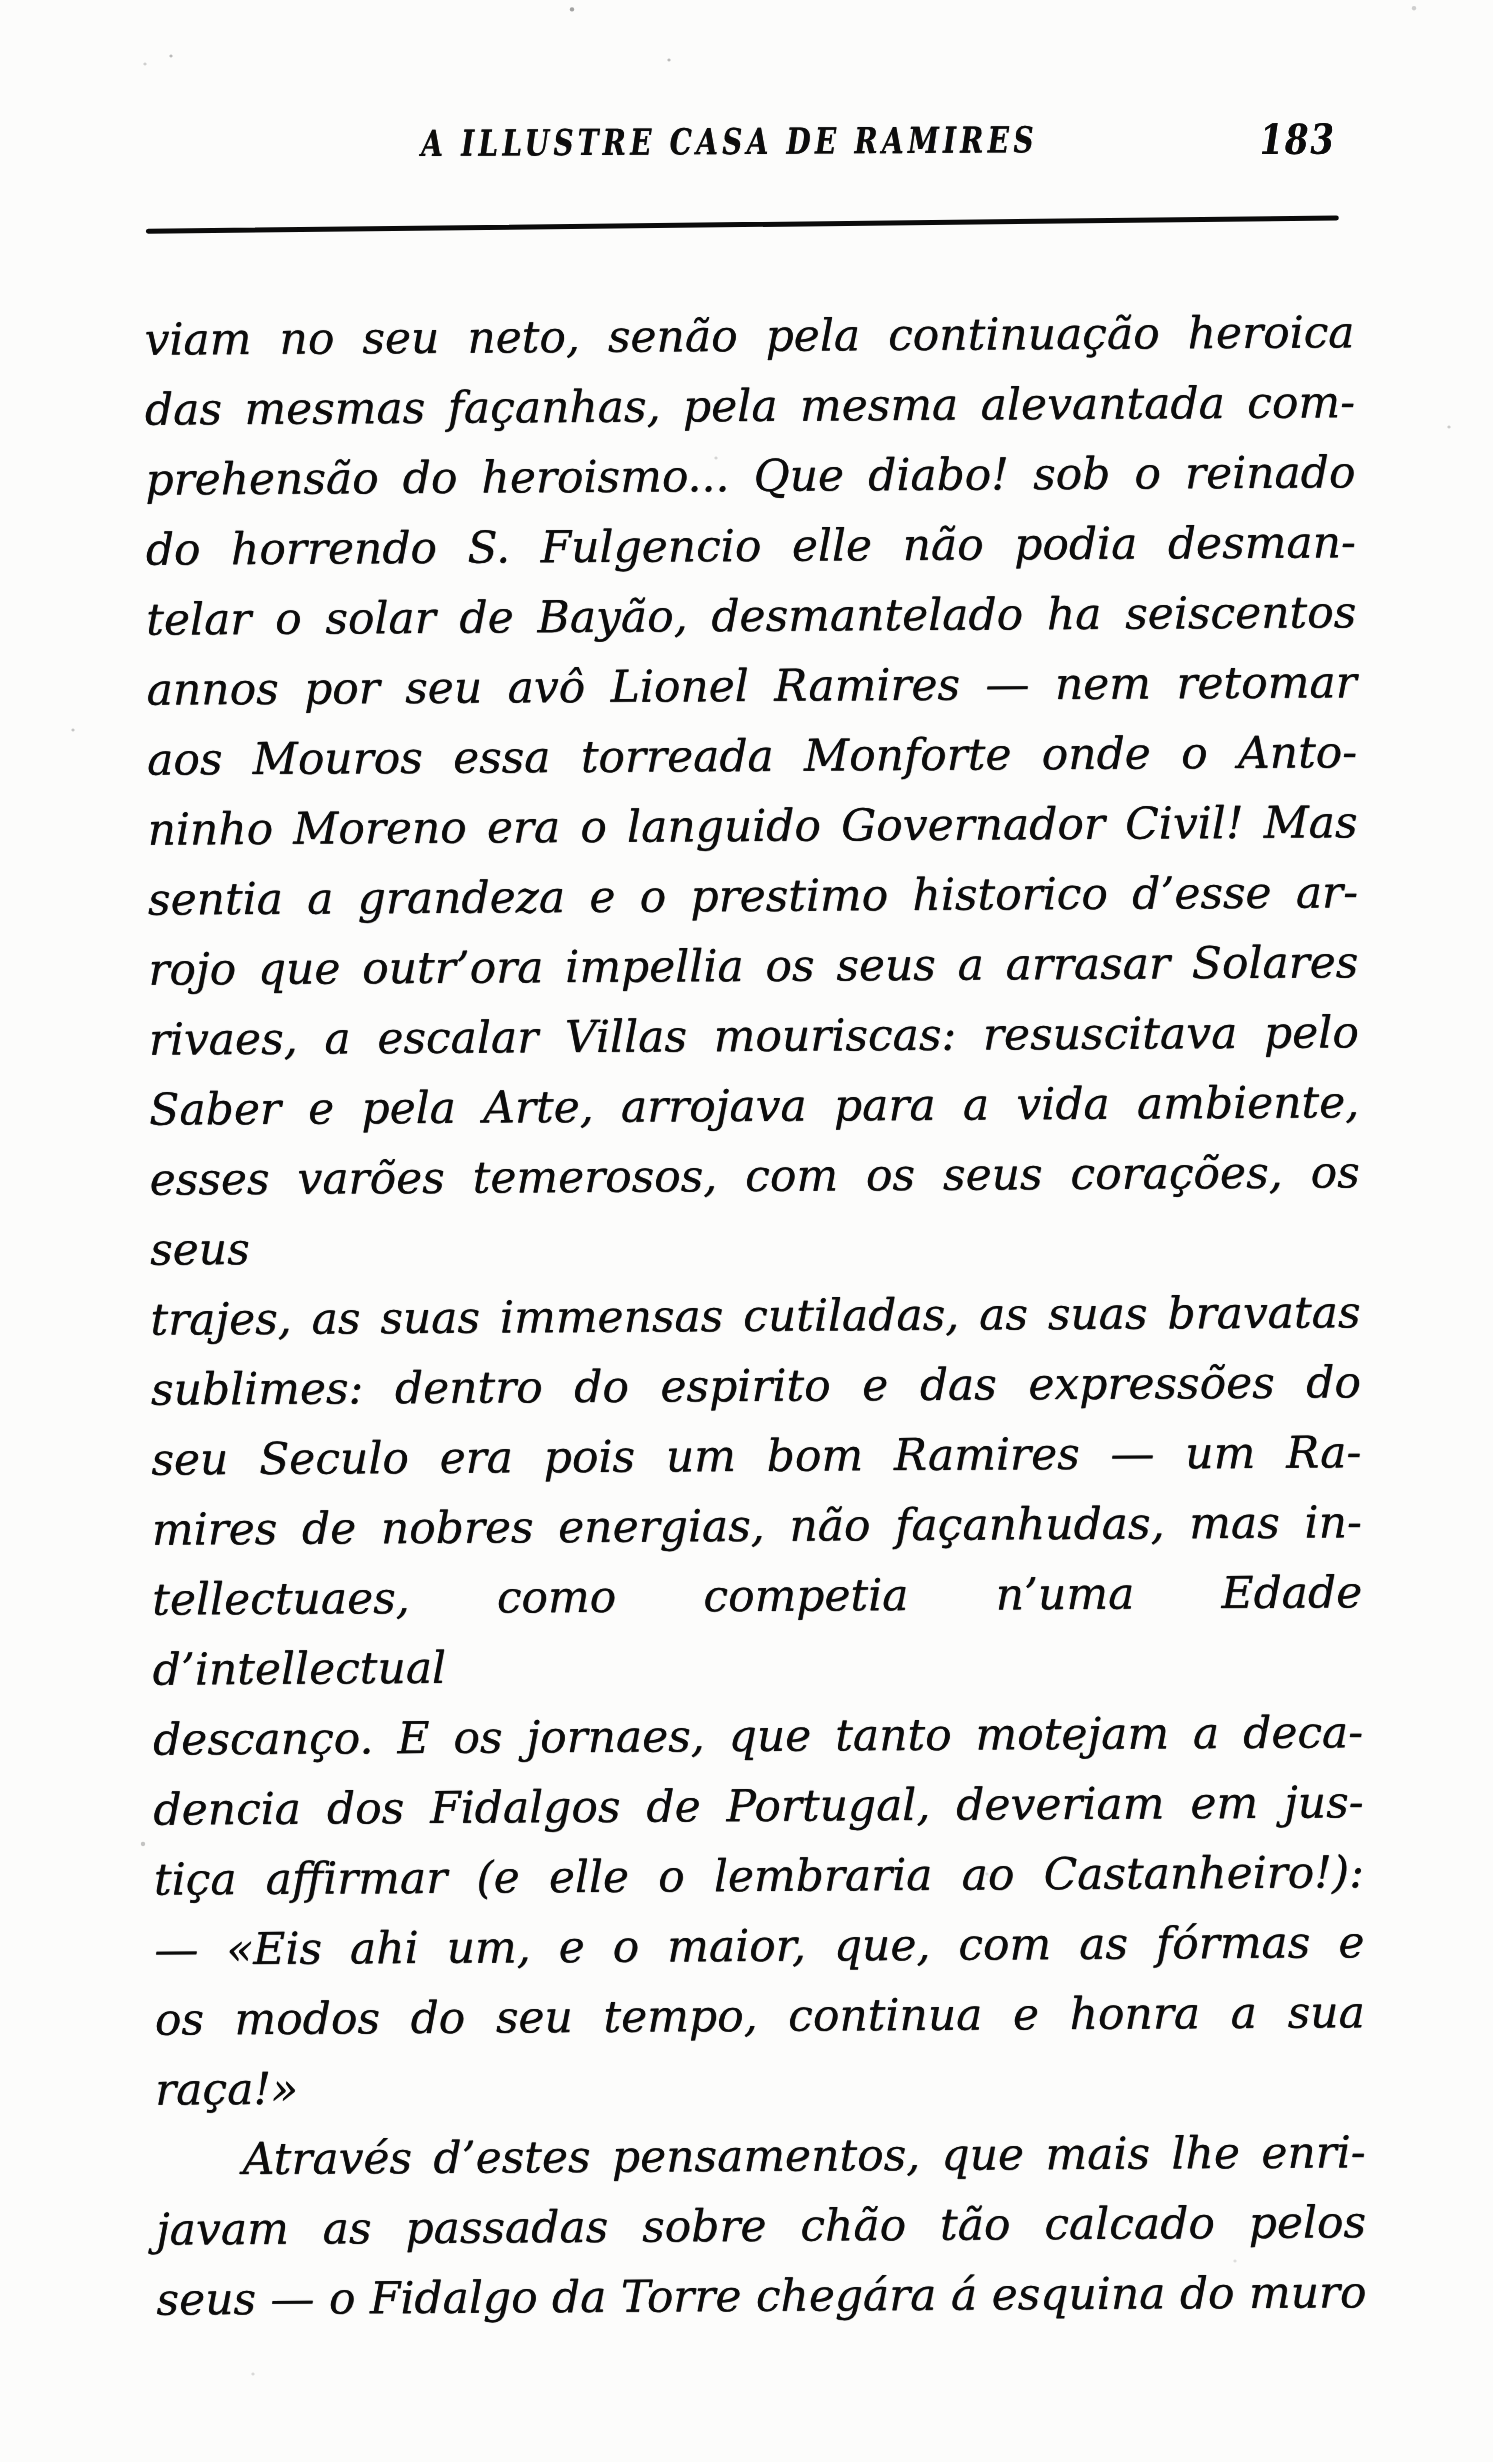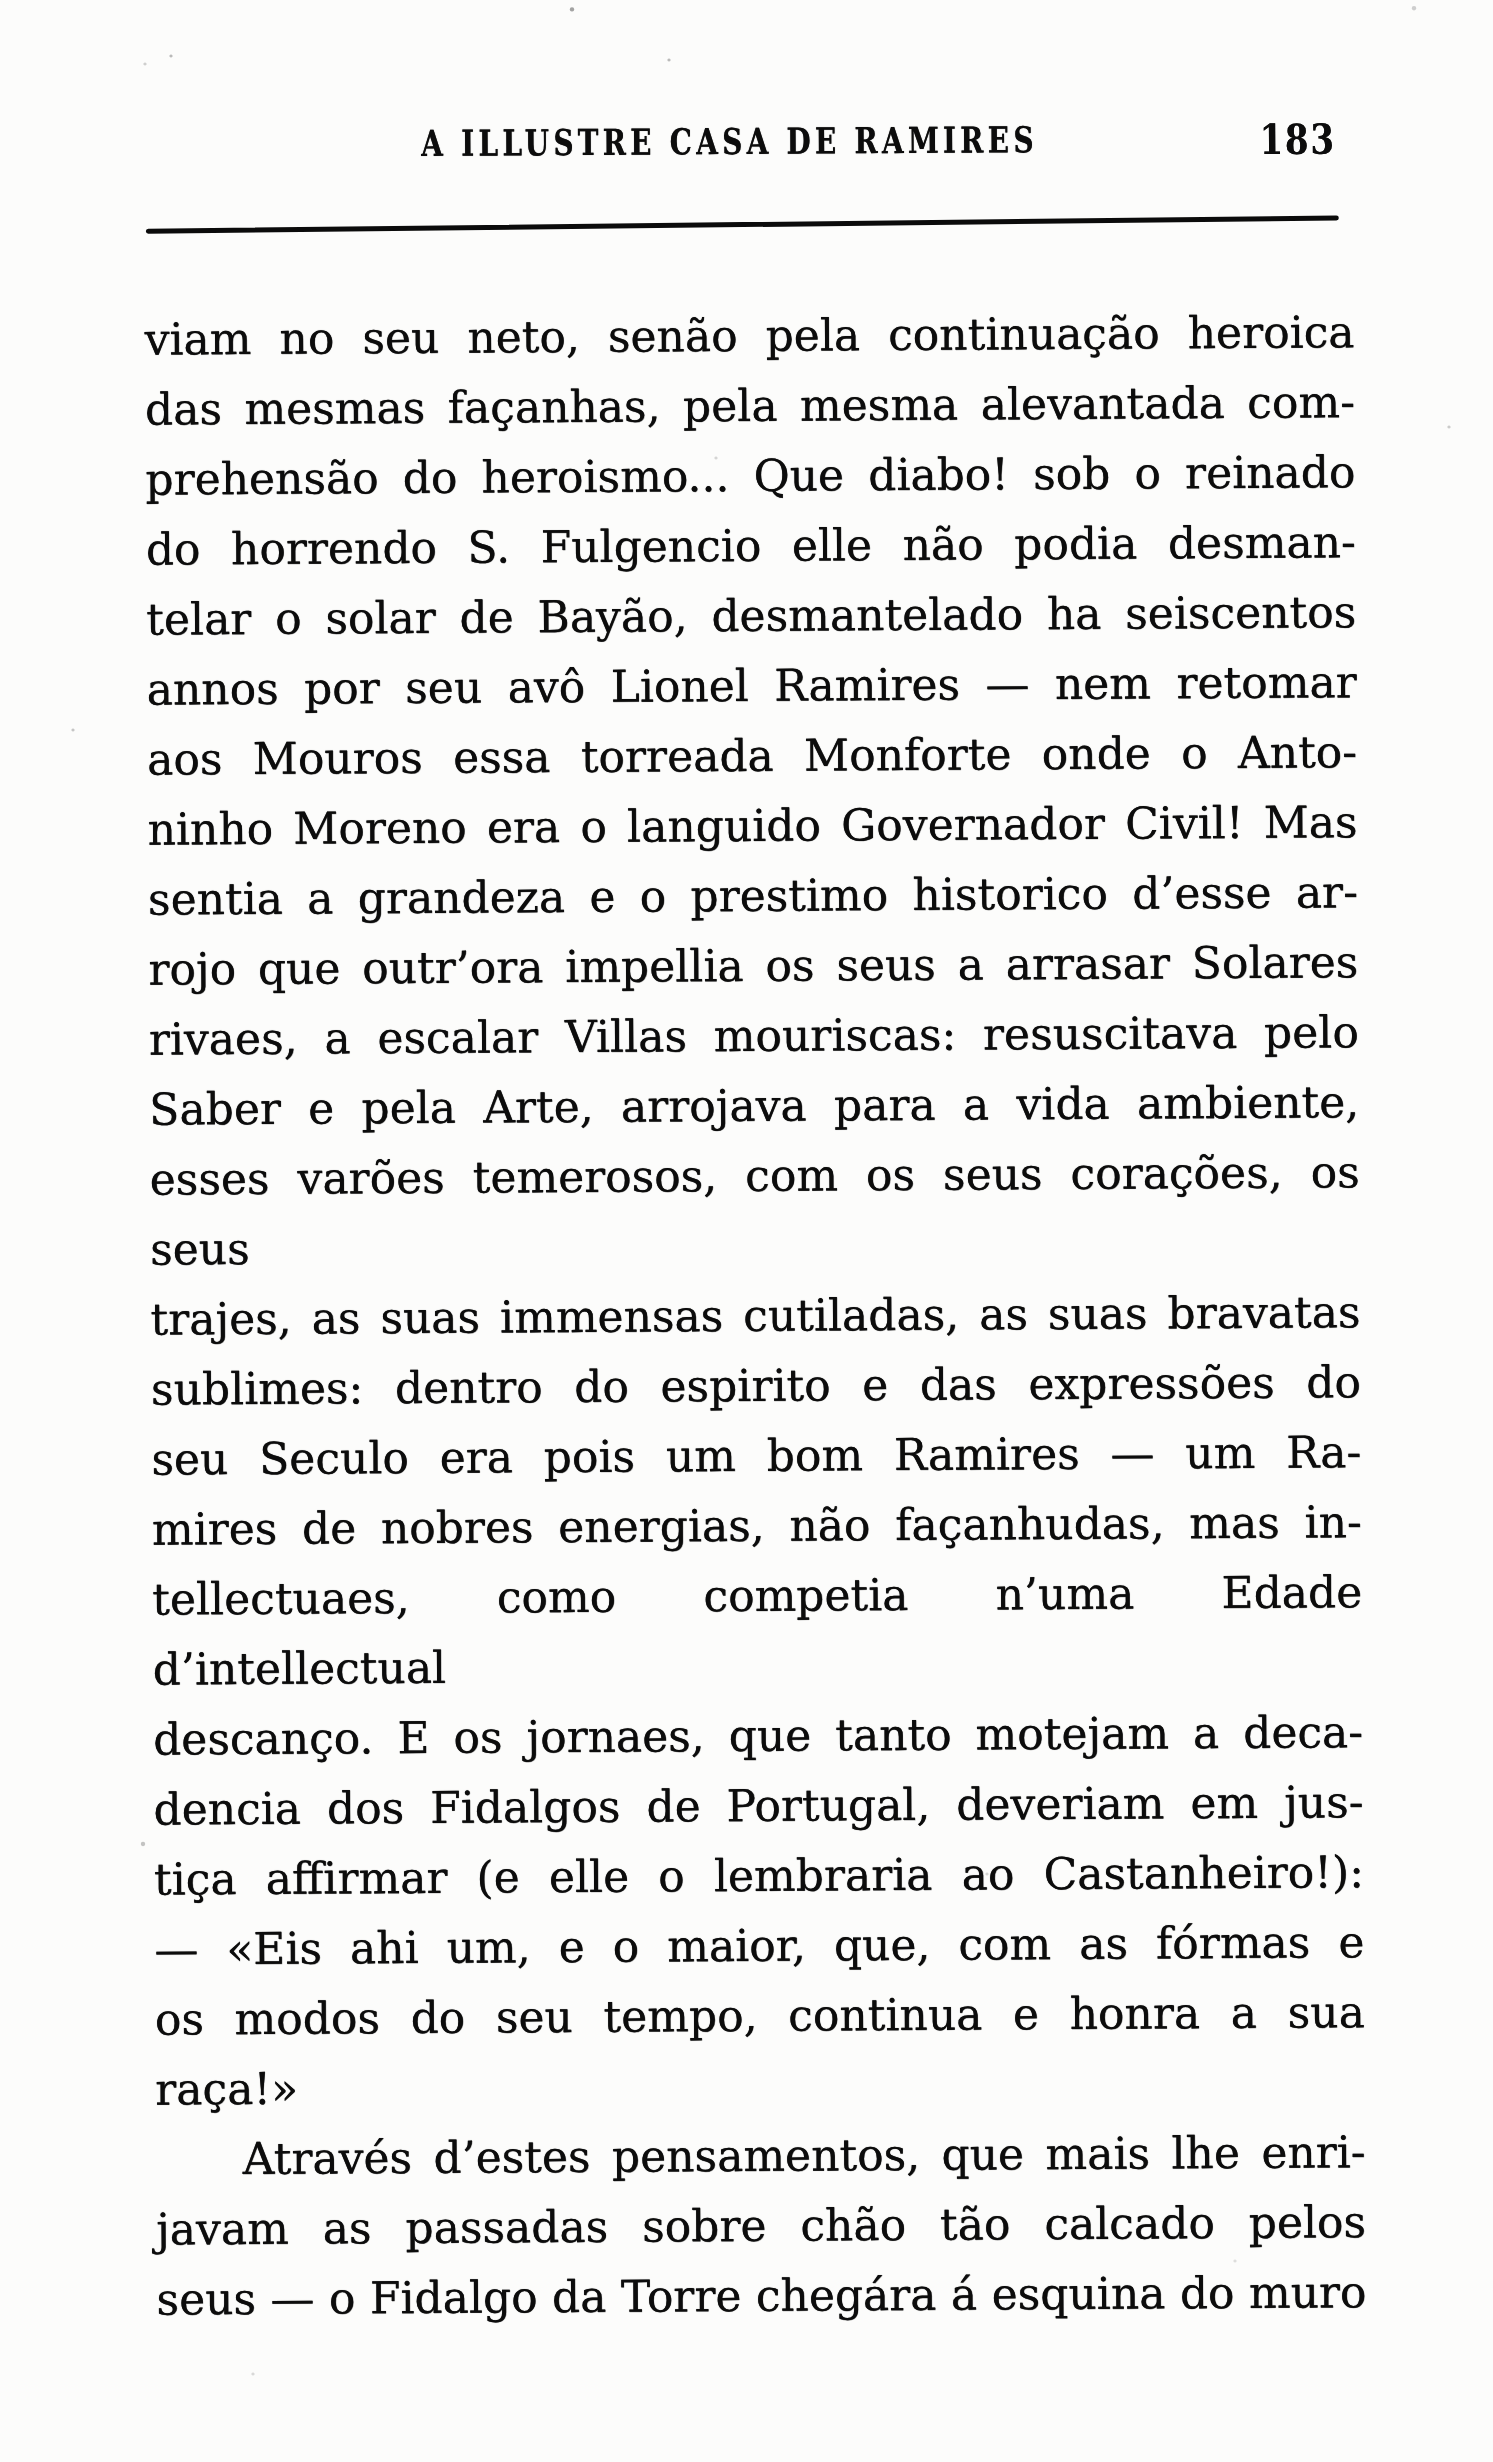--- a/index.html
+++ b/index.html
@@ -10,20 +10,21 @@
     overflow: hidden;
     background: #ffffff;
   }
   .sheet {
     position: relative;
     width: 1493px;
     height: 2462px;
     background: var(--paper, #fcfcfb);
     font-family: "DejaVu Serif", serif;
     color: var(--ink, #0c0c0c);
+    font-style: italic;
   }
   .content {
     position: absolute;
     inset: 0;
     transform: rotate(-0.35deg);
     transform-origin: 747px 1231px;
   }
   .header {
     position: absolute;
     left: 152px;

